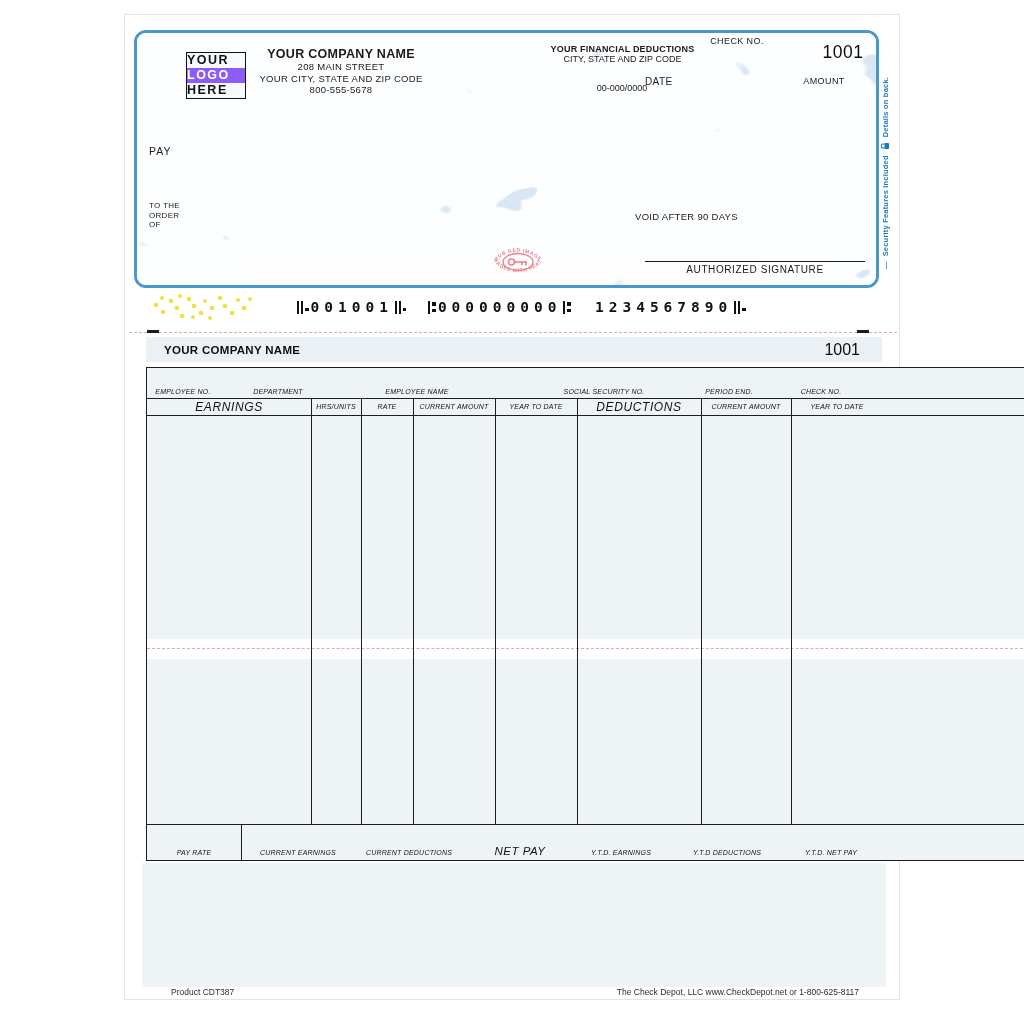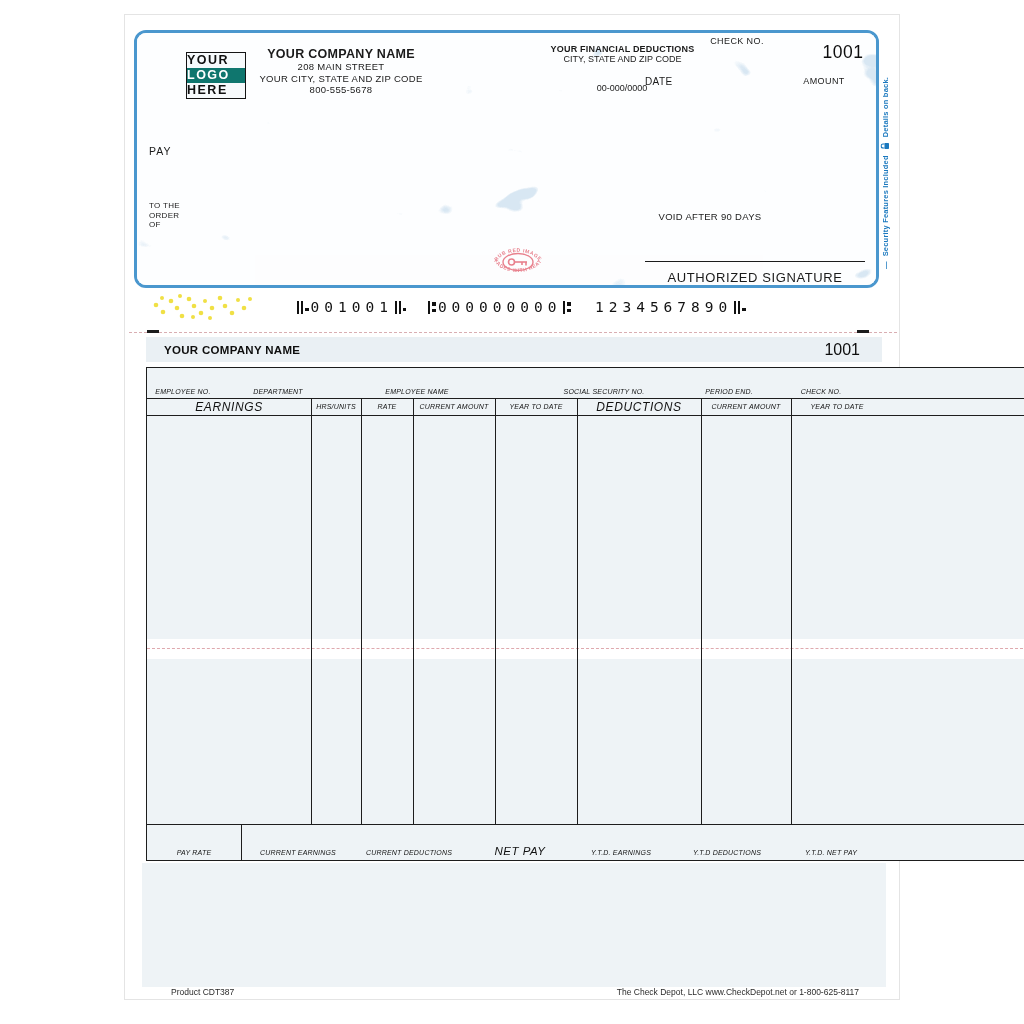--- a/index.html
+++ b/index.html
@@ -11,55 +11,55 @@
           color:#fff;font-size:7.5px;font-weight:bold;letter-spacing:.4px;text-align:center;line-height:12px;}
 
   
   .check{position:absolute;left:9px;top:15px;width:745px;height:258px;border:3px solid #4a97ce;border-radius:12px;
          box-sizing:border-box;background:#cbdfee;overflow:hidden;}
   .marble{position:absolute;left:0;top:0;width:100%;height:100%;}
   .chk-el{position:absolute;}
 
   .logo-box{left:49px;top:19px;width:58px;border:1.5px solid #141414;background:#f7fafc;
             font-weight:bold;font-size:12.5px;letter-spacing:1.5px;line-height:15px;color:#111;}
-  .logo-box .logo-mid{background:#0f766e;color:#fff;}
+  .logo-box .logo-mid{background:#8b5cf6;color:#fff;}
 
   .company-block{left:95px;top:14px;width:218px;text-align:center;}
   .company-name{font-weight:bold;font-size:12.5px;letter-spacing:.3px;}
   .company-line{font-size:9.5px;line-height:11.5px;letter-spacing:.3px;}
 
   .bank-block{left:408px;top:11px;width:155px;text-align:center;}
   .bank-name{font-weight:bold;font-size:9px;letter-spacing:.2px;}
   .bank-line{font-size:9px;line-height:11px;}
   .fraction{left:430px;top:50px;width:110px;text-align:center;font-size:9px;}
 
   .checkno-label{left:558px;top:3px;width:84px;text-align:center;font-size:9px;letter-spacing:.4px;}
   .check-number{left:660px;top:9px;width:92px;text-align:center;font-size:17.5px;letter-spacing:.5px;color:#0d0d0d;}
   .date-label{left:508px;top:43px;font-size:10px;letter-spacing:.4px;}
   .amount-label{left:645px;top:43px;width:84px;text-align:center;font-size:9px;letter-spacing:.4px;}
 
   .pay-label{left:12px;top:112px;font-size:10.5px;letter-spacing:1px;}
   .order-block{left:12px;top:168px;font-size:8px;line-height:9.5px;letter-spacing:.3px;}
-  .void-text{left:498px;top:178px;width:150px;text-align:center;font-size:9.5px;letter-spacing:.3px;}
+  .void-text{left:498px;top:178px;width:150px;font-size:9.5px;letter-spacing:.3px;}
 
   .sig-wrap{left:508px;top:228px;width:220px;text-align:center;}
   .sig-line{border-top:1.5px solid #1c1c1c;height:0;}
-  .sig-label{font-size:13px;letter-spacing:.6px;margin-top:8px;}
+  .sig-label{font-size:10px;letter-spacing:.6px;margin-top:2px;}
 
   .seal{left:350px;top:203px;}
 
   
   .side-note{position:absolute;left:752px;top:68px;width:16px;height:180px;}
   .side-note-inner{position:absolute;left:8px;top:90px;transform:translate(-50%,-50%) rotate(-90deg);
                    display:flex;align-items:center;gap:5px;white-space:nowrap;
                    color:#1a78be;font-size:7.5px;font-weight:bold;letter-spacing:.2px;}
 
   
   .micr{position:absolute;left:160px;top:284px;display:flex;gap:22px;align-items:center;
-        font-family:"DejaVu Sans Mono",monospace;font-weight:normal;font-size:14.5px;color:#111;padding-left:12px;}
+        font-family:"DejaVu Sans Mono",monospace;font-weight:bold;font-size:14.5px;color:#111;padding-left:12px;}
   .micr-group{display:inline-flex;align-items:center;}
   .micr-digits{letter-spacing:5px;margin:0 2px;}
   .sym{display:inline-flex;align-items:center;gap:2px;height:14px;}
   .sym .bar{width:2px;height:13px;background:#111;}
   .sym .sq{width:3.5px;height:3.5px;background:#111;}
   .sym.onus .sq{margin-top:5px;}
   .sym .col{display:flex;flex-direction:column;gap:3px;}
 
   .dots{position:absolute;left:24px;top:276px;}
 

